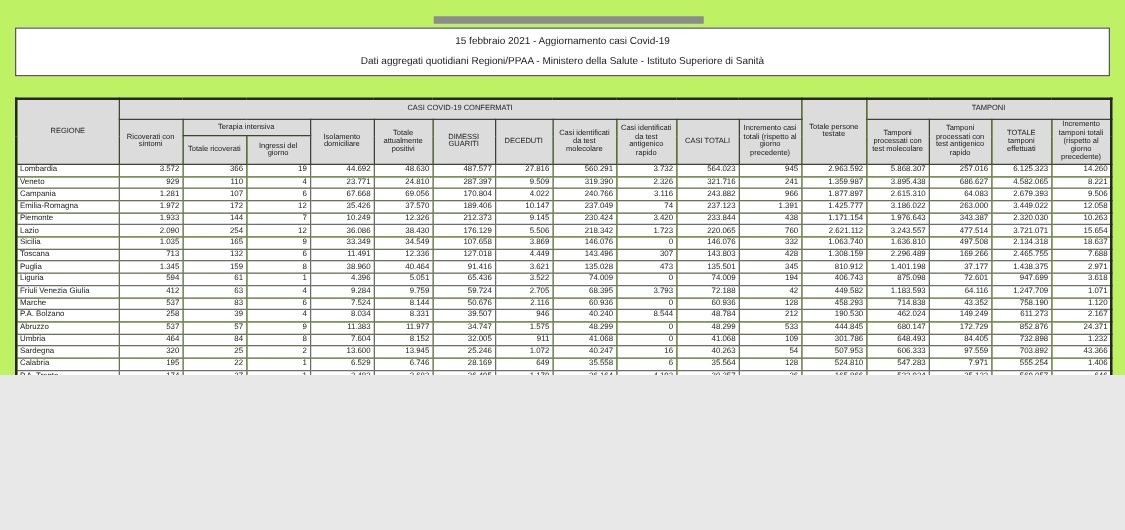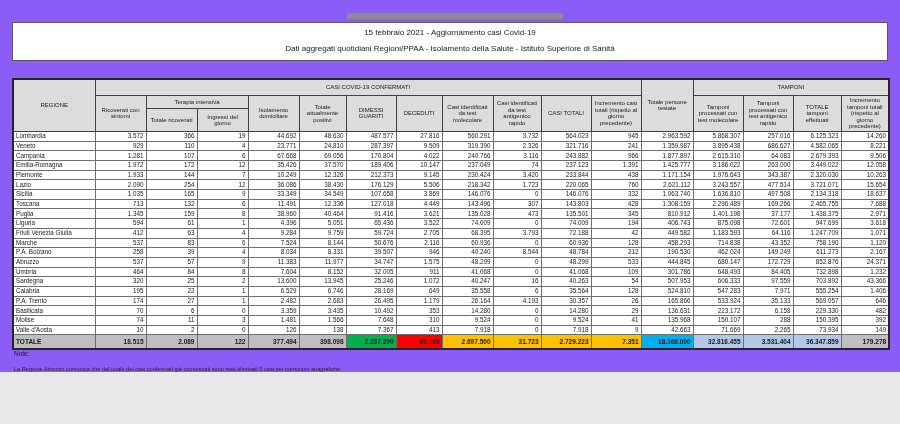--- a/index.html
+++ b/index.html
@@ -1,16 +1,16 @@
 <!DOCTYPE html>
 <html><head>
 <meta charset="utf-8">
 <style>
   html,body{margin:0;padding:0;background:#e8e8e8;}
-  .stage{position:relative;width:900px;height:372px;background:#8b5cf6;
+  .stage{position:relative;width:900px;height:300px;background:#bef264;
          font-family:"Liberation Sans",sans-serif;color:#1a1a1a;overflow:hidden;}
   .artifact-bar{position:absolute;left:347px;top:13px;width:216px;height:6px;background:#8c8c8c;}
   .title-box{position:absolute;left:12px;top:22px;width:874px;height:37px;border:1px solid #595959;
              text-align:center;background:#ffffff;}
   .title-line1{font-size:8px;margin-top:5px;}
   .title-line2{font-size:8px;margin-top:7px;}
   .tbl{position:absolute;left:12px;top:78px;width:876px;border-collapse:collapse;table-layout:fixed;
        border:2px solid #262626;}
   .tbl th,.tbl td{border:1px solid #6e6e6e;overflow:hidden;}
   .tbl thead th{font-size:6px;font-weight:normal;text-align:center;vertical-align:middle;
@@ -42,21 +42,21 @@
 </style>
 </head>
 <body>
 
 <div class="stage">
 
   <div class="artifact-bar"></div>
 
   <div class="title-box">
     <div class="title-line1">15 febbraio 2021 - Aggiornamento casi Covid-19</div>
-    <div class="title-line2">Dati aggregati quotidiani Regioni/PPAA - Isolamento della Salute - Istituto Superiore di Sanità</div>
+    <div class="title-line2">Dati aggregati quotidiani Regioni/PPAA - Ministero della Salute - Istituto Superiore di Sanità</div>
   </div>
 
   <table class="tbl">
     <colgroup>
       <col style="width:82px">
         <col style="width:51px">
         <col style="width:51px">
         <col style="width:51px">
       <col style="width:51px">
         <col style="width:47px">

